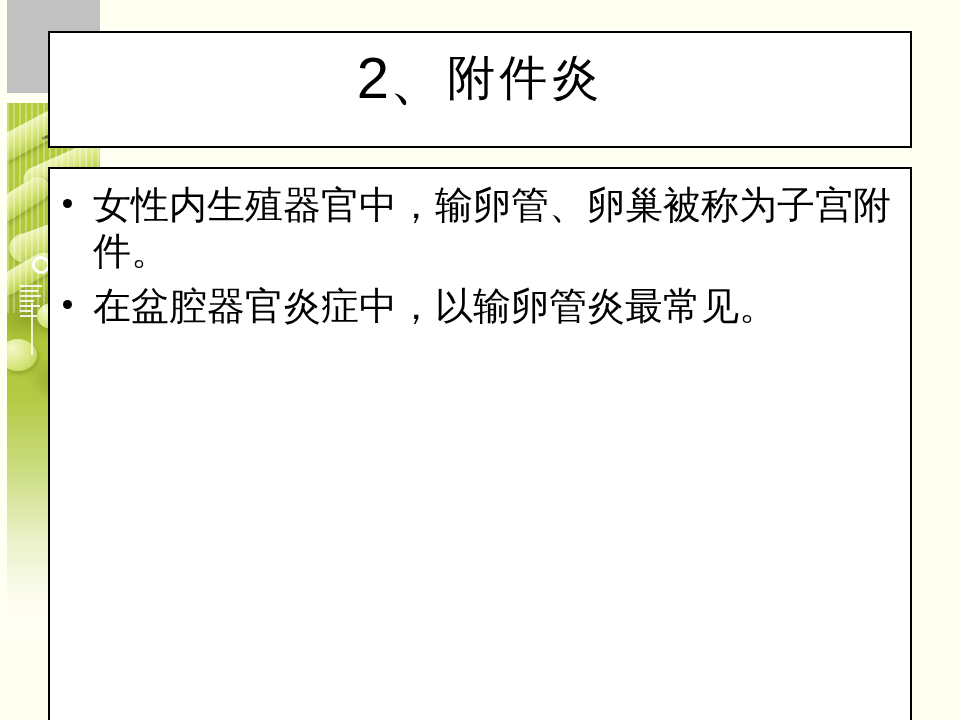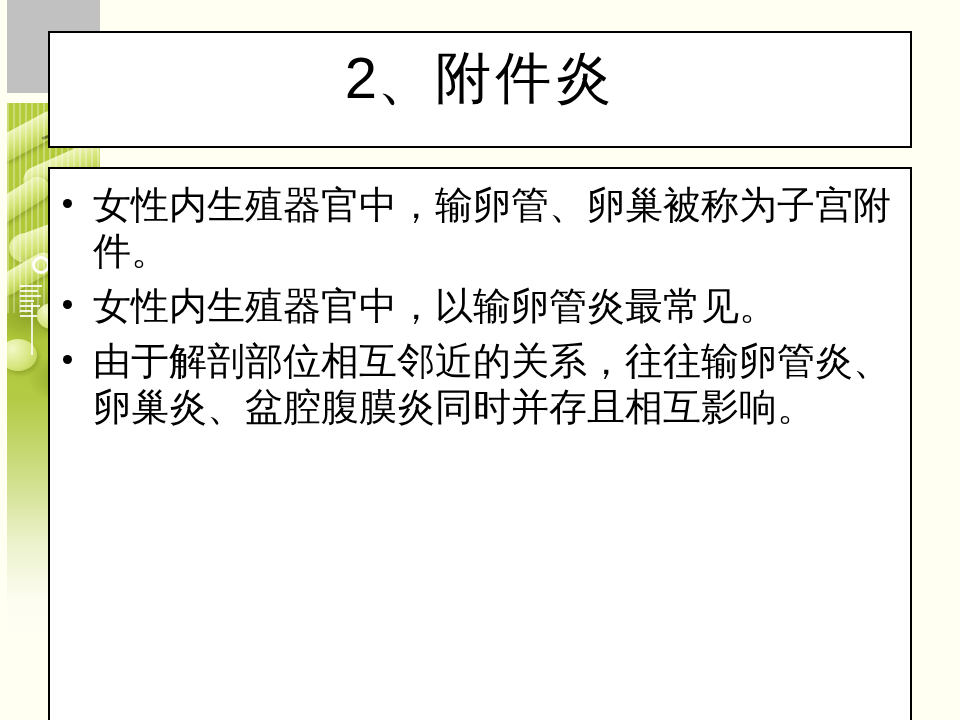--- a/index.html
+++ b/index.html
@@ -82,21 +82,21 @@
     box-sizing:border-box; background:#ffffff; border:2px solid #000;
     display:flex; justify-content:center; align-items:flex-start;
     padding-top:12px;
   }
   .title-prefix {
     font-family:"Liberation Sans","DejaVu Sans",sans-serif;
     font-size:58px; color:#000; line-height:66px;
   }
   .title-main {
     font-family:"Liberation Serif","DejaVu Serif",serif;
-    font-size:56px; color:#000; line-height:66px; letter-spacing:4px;
+    font-size:48px; color:#000; line-height:66px; letter-spacing:4px;
   }
 
   
   .content-box {
     position:absolute; left:48px; top:167px; width:864px; height:616px;
     box-sizing:border-box; background:#ffffff; border:2px solid #000;
     padding:13px 0 0 10px; overflow:hidden;
   }
   .bullet-item { display:flex; align-items:flex-start; margin-bottom:9px; }
   .bullet-dot {
@@ -149,21 +149,17 @@
     <span class="title-main">附件炎</span>
   </div>
 
   <div class="content-box">
     <div class="bullet-item">
       <span class="bullet-dot"></span>
       <span class="bullet-text">女性内生殖器官中，输卵管、卵巢被称为子宫附件。</span>
     </div>
     <div class="bullet-item">
       <span class="bullet-dot"></span>
-      <span class="bullet-text">女性内生殖器官中，以输卵管炎最常见。</span>
-    </div>
-    <div class="bullet-item">
-      <span class="bullet-dot"></span>
-      <span class="bullet-text">由于解剖部位相互邻近的关系，往往输卵管炎、卵巢炎、盆腔腹膜炎同时并存且相互影响。</span>
+      <span class="bullet-text">在盆腔器官炎症中，以输卵管炎最常见。</span>
     </div>
   </div>
 
 </div>
 
 </body></html>

